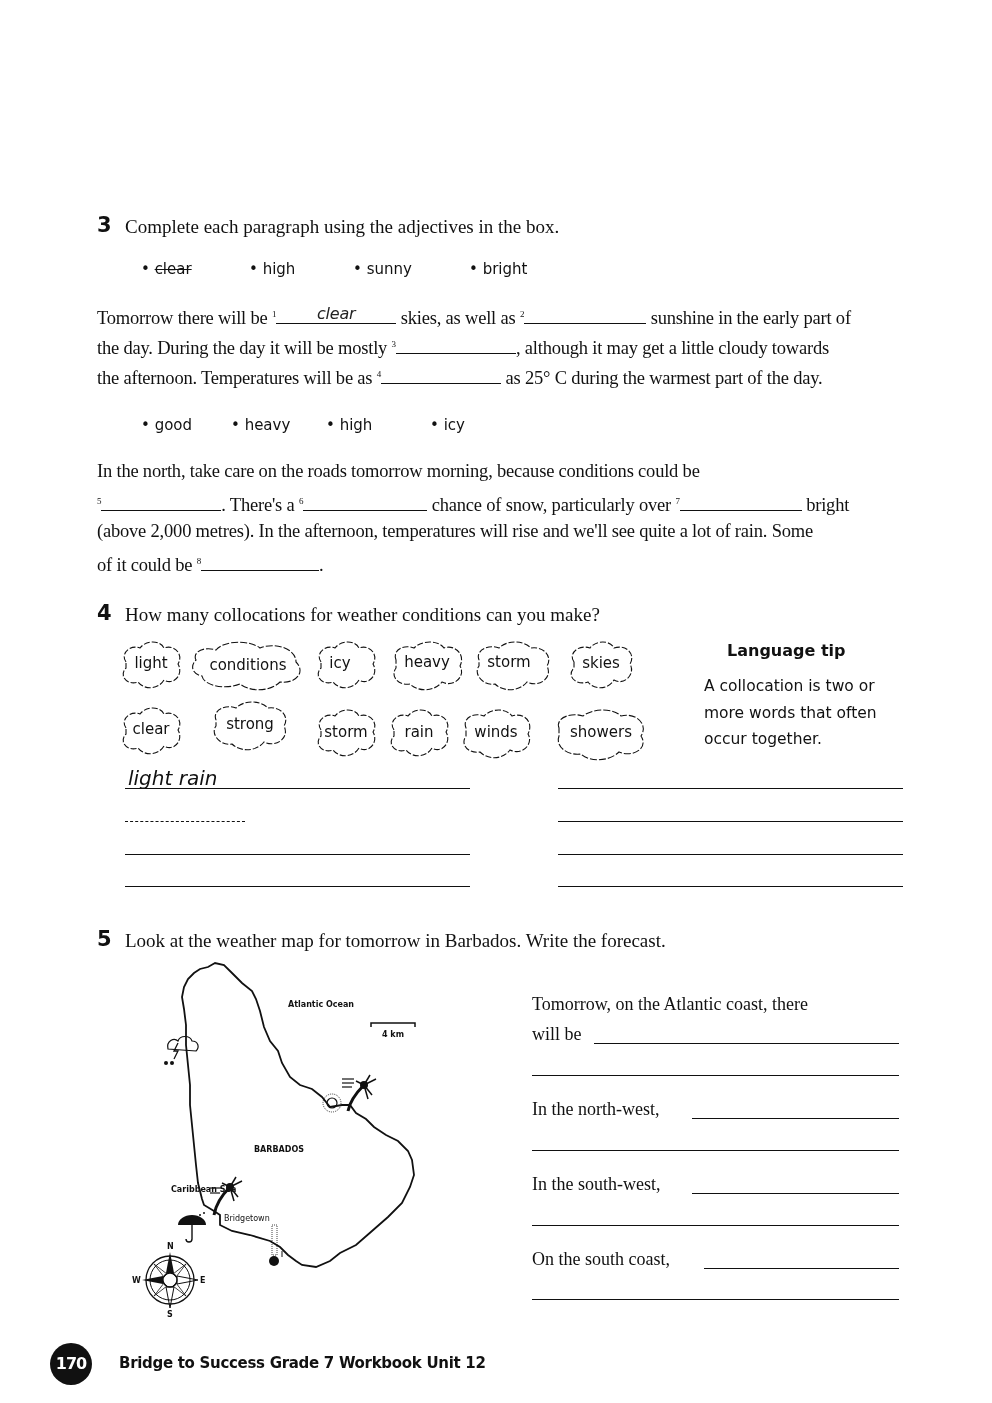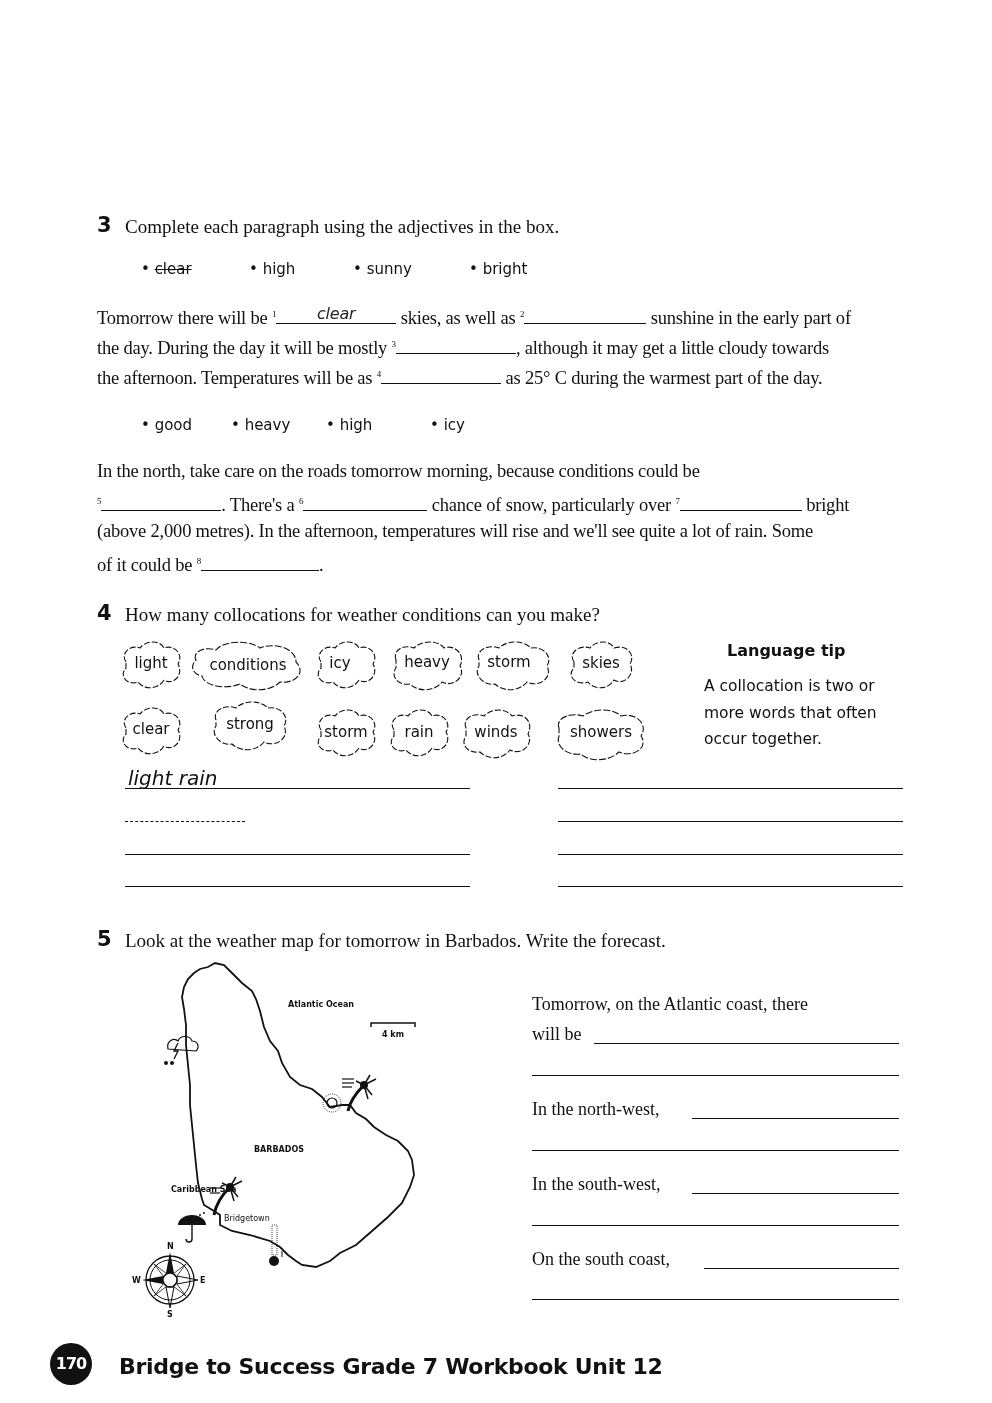--- a/index.html
+++ b/index.html
@@ -19,21 +19,21 @@
   .cloud { position:absolute; }
   .cloud svg { position:absolute; left:0; top:0; }
   .cloud .lbl { position:absolute; left:0; right:0; text-align:center; font-family:"DejaVu Sans", sans-serif; font-size:15px; }
   .tip-title { font-family:"DejaVu Sans", sans-serif; font-weight:bold; font-size:16px; }
   .tip-body { font-family:"DejaVu Sans", sans-serif; font-size:15.5px; line-height:26.5px; }
   .rule { position:absolute; height:0; border-top:1.3px solid #111; }
   .answer-hw { font-family:"DejaVu Sans", sans-serif; font-style:italic; font-size:20px; font-weight:300; }
   .map-lbl { position:absolute; font-family:"DejaVu Sans", sans-serif; font-weight:bold; font-size:8px; white-space:nowrap; }
   .fc { font-size:18px; }
   .footer-badge { width:42px; height:42px; border-radius:50%; background:#111; color:#fff; font-family:"DejaVu Sans", sans-serif; font-weight:bold; font-size:16px; text-align:center; line-height:42px; letter-spacing:-1px; }
-  .footer-title { font-family:"DejaVu Sans", sans-serif; font-weight:bold; font-size:22px; letter-spacing:-0.3px; }
+  .footer-title { font-family:"DejaVu Sans", sans-serif; font-weight:bold; font-size:15px; letter-spacing:-0.3px; }
 </style>
 </head>
 <body>
 
 <div class="abs ex-num" style="left:97px;top:213px;">3</div>
 <div class="abs ex-title" style="left:125px;top:216px;">Complete each paragraph using the adjectives in the box.</div>
 
 <div class="abs word-row" style="left:0;top:260px;width:992px;height:20px;">
   <span style="left:141px;">• <span class="struck" style="position:static">clear</span></span>
   <span style="left:249px;">• <span style="position:static">high</span></span>

